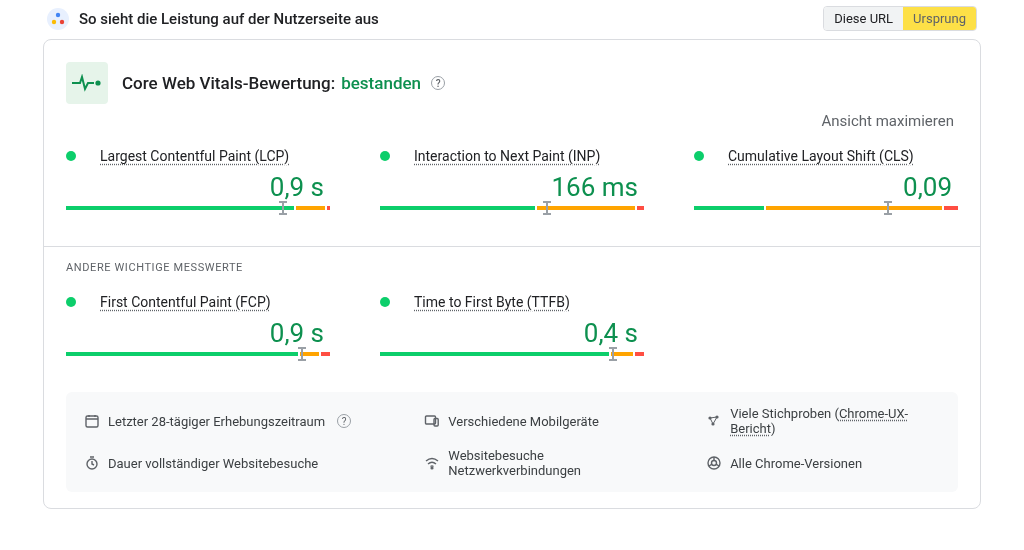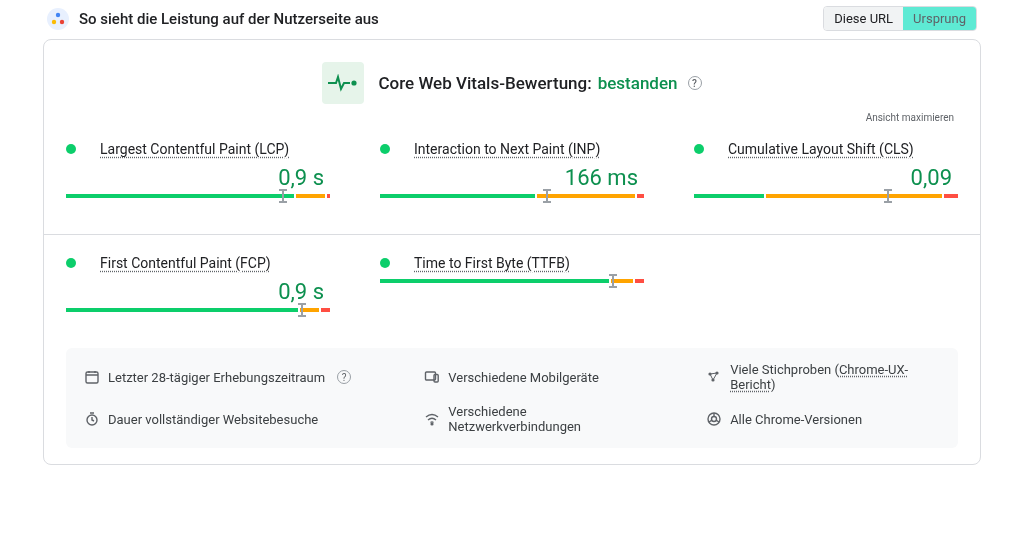--- a/index.html
+++ b/index.html
@@ -45,35 +45,34 @@
     display: flex;
     border: 1px solid #dadce0;
     border-radius: 4px;
     overflow: hidden;
     font-size: 13px;
   }
   .seg-toggle .seg {
     padding: 4px 10px;
     cursor: pointer;
     color: #5f6368;
-    background: #5eead4;
+    background: #fde047;
   }
   .seg-toggle .seg.active {
     background: #f1f3f4;
     color: #202124;
   }
   .card {
     border: 1px solid #dadce0;
     border-radius: 8px;
     padding: 18px 22px 16px;
   }
   .assessment-row {
     display: flex;
     align-items: center;
-    justify-content: center;
     gap: 14px;
     padding: 4px 0 8px;
   }
   .pulse-badge {
     width: 42px;
     height: 42px;
     border-radius: 4px;
     background: #e6f4ea;
     display: flex;
     align-items: center;
@@ -92,21 +91,21 @@
     width:14px;height:14px;
     border:1px solid #9aa0a6;
     border-radius:50%;
     align-items:center;justify-content:center;
     font-size:10px;color:#5f6368;
     margin-left:4px;
   }
   .maximize-row {
     text-align: right;
     color: #5f6368;
-    font-size: 10px;
+    font-size: 15px;
     padding: 0 4px 12px;
   }
   .metrics-grid {
     display: grid;
     grid-template-columns: 1fr 1fr 1fr;
     gap: 26px 50px;
     padding: 6px 0 4px;
   }
   .metric {}
   .metric-title {
@@ -122,21 +121,21 @@
   }
   .metric-name {
     font-size: 14px;
     text-decoration: underline dotted #5f6368;
     text-underline-offset: 3px;
     color:#202124;
     cursor: pointer;
   }
   .metric-value {
     color:#0d904f;
-    font-size: 22px;
+    font-size: 26px;
     text-align: right;
     padding-right: 6px;
     margin-bottom: 4px;
   }
   .bar-wrap {
     position: relative;
     height: 14px;
   }
   .bar {
     display:flex;
@@ -281,20 +280,21 @@
               <div class="g" style="flex: 10 1 0%;"></div>
               <div class="o" style="flex: 25 1 0%;"></div>
               <div class="r" style="flex: 2 1 0%;"></div>
             </div>
             <div class="marker" style="left: 73%;"></div>
           </div>
         </div>
       </div>
 
     <div class="section-divider"></div>
+    <div class="section-label">ANDERE WICHTIGE MESSWERTE</div>
 
     <div class="metrics-grid" id="grid-secondary">
         <div class="metric">
           <div class="metric-title">
             <span class="dot"></span>
             <span class="metric-name">First Contentful Paint (FCP)</span>
           </div>
           <div class="metric-value">0,9 s</div>
           <div class="bar-wrap">
             <div class="bar">
@@ -303,20 +303,21 @@
               <div class="r" style="flex: 3 1 0%;"></div>
             </div>
             <div class="marker" style="left: 89%;"></div>
           </div>
         </div>
         <div class="metric">
           <div class="metric-title">
             <span class="dot"></span>
             <span class="metric-name">Time to First Byte (TTFB)</span>
           </div>
+          <div class="metric-value">0,4 s</div>
           <div class="bar-wrap">
             <div class="bar">
               <div class="g" style="flex: 74 1 0%;"></div>
               <div class="o" style="flex: 7 1 0%;"></div>
               <div class="r" style="flex: 3 1 0%;"></div>
             </div>
             <div class="marker" style="left: 88%;"></div>
           </div>
         </div>
       </div>
@@ -351,21 +352,21 @@
           <circle cx="8" cy="9" r="5"></circle>
             <path d="M8 6v3l2 1M6 2h4"></path>
         </svg>
         <span>Dauer vollständiger Websitebesuche</span>
       </div>
       <div class="footer-item">
         <svg width="16" height="16" viewBox="0 0 16 16" fill="none" stroke="#5f6368" stroke-width="1.4">
           <path d="M2 6 Q8 1 14 6 M4 9 Q8 5.5 12 9 M6.5 11.5 Q8 10.3 9.5 11.5"></path>
             <circle cx="8" cy="13" r=".9" fill="#5f6368"></circle>
         </svg>
-        <span>Verschiedene Netzwerkverbindungen</span>
+        <span>Websitebesuche Netzwerkverbindungen</span>
       </div>
       <div class="footer-item">
         <svg width="16" height="16" viewBox="0 0 16 16" fill="none" stroke="#5f6368" stroke-width="1.4">
           <circle cx="8" cy="8" r="6"></circle>
             <circle cx="8" cy="8" r="2.5"></circle>
             <path d="M8 2v3.5M3 11l3-1.8M13 11l-3-1.8"></path>
         </svg>
         <span>Alle Chrome-Versionen</span>
       </div>
     </div>

